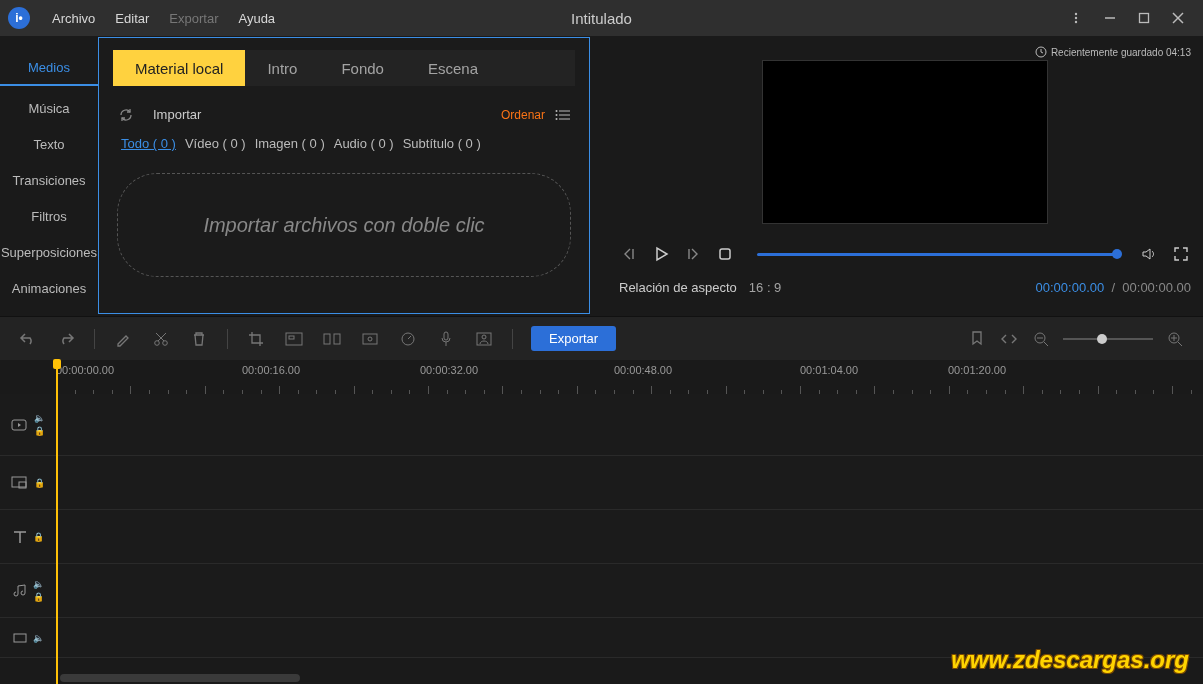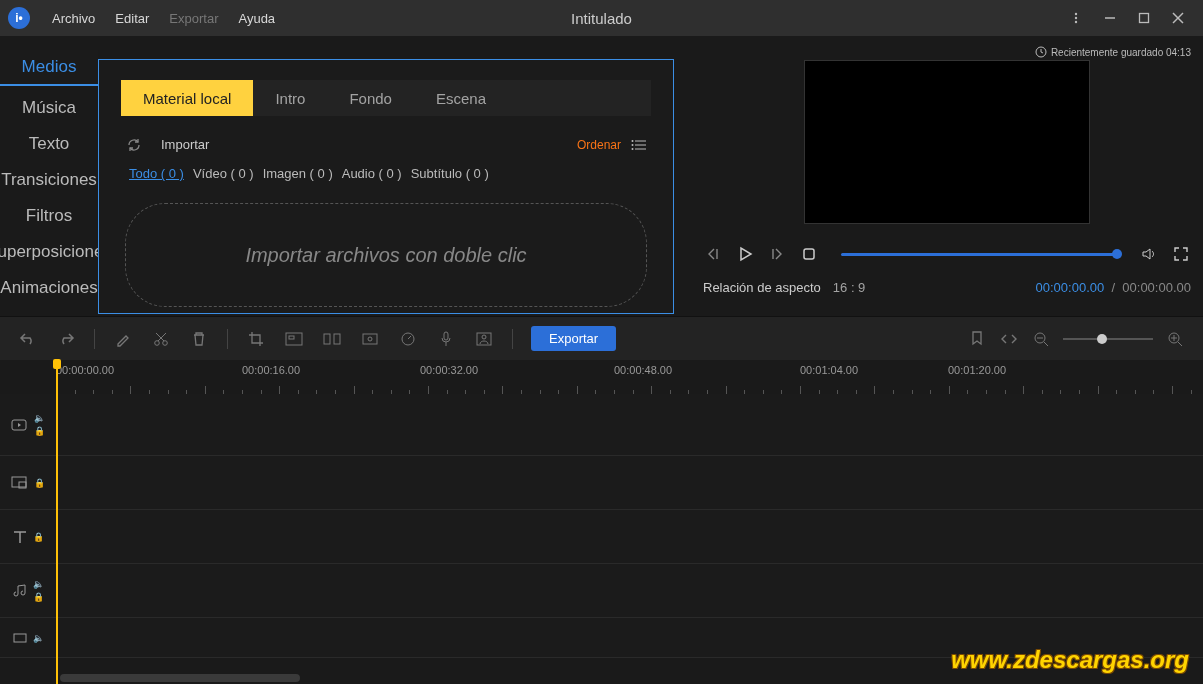--- a/index.html
+++ b/index.html
@@ -9,24 +9,24 @@
 .logo { width: 22px; height: 22px; background: #2c6fd8; border-radius: 50%; display: flex; align-items: center; justify-content: center; margin-right: 12px; }
 .logo-inner { color: #fff; font-size: 12px; font-weight: bold; }
 .menuitem { padding: 0 10px; font-size: 13px; color: #d8d8d8; cursor: pointer; }
 .menuitem.dim { color: #777; }
 .title-center { position: absolute; left: 50%; transform: translateX(-50%); color: #ccc; font-size: 15px; }
 .tb-spacer { flex: 1; }
 .win-btn { width: 34px; height: 28px; display: flex; align-items: center; justify-content: center; color: #bbb; cursor: pointer; }
 
 .upper { display: flex; height: 280px; }
 .sidebar { width: 98px; background: #1a1a1a; padding-top: 14px; }
-.s-item { height: 36px; display: flex; align-items: center; justify-content: center; color: #bbb; font-size: 17px; cursor: pointer; }
+.s-item { height: 36px; display: flex; align-items: center; justify-content: center; color: #bbb; font-size: 13px; cursor: pointer; }
 .s-item.active { color: #3b8ee5; border-bottom: 2px solid #3b8ee5; background: #1b1b1b; margin-bottom:4px;}
 
-.mediapanel { width: 576px; border: 1px solid #3b8ee5; margin: 23px 3px 2px 0; padding: 8px; background: #1b1b1b; }
+.mediapanel { width: 492px; border: 1px solid #3b8ee5; margin: 1px 3px 2px 0; padding: 0; background: #1b1b1b; }
 .tabbar { display: flex; height: 36px; margin: 12px 14px 0 14px; background: #232323; }
 .tab { padding: 0 22px; display: flex; align-items: center; font-size: 15px; color: #a3a3a3; cursor: pointer; }
 .tab.active { background: #ffd23f; color: #222; }
 .importrow { display: flex; align-items: flex-end; margin: 12px 18px 0 20px; height: 24px; }
 .import-ic { width: 16px; color: #888; margin-right: 18px; }
 .sort-label { margin-left: auto; color: #f97316; font-size: 12px; margin-right: 10px; }
 .filterrow { display: flex; gap: 9px; margin: 14px 0 0 22px; font-size: 13px; color: #bbb; }
 .filt { cursor: pointer; }
 .filt.active { color: #3b8ee5; text-decoration: underline; }
 .dropzone { margin: 22px 18px 18px 18px; height: 104px; border: 1px dashed #555; border-radius: 40px; display: flex; align-items: center; justify-content: center; font-style: italic; color: #888; font-size: 20px; }

